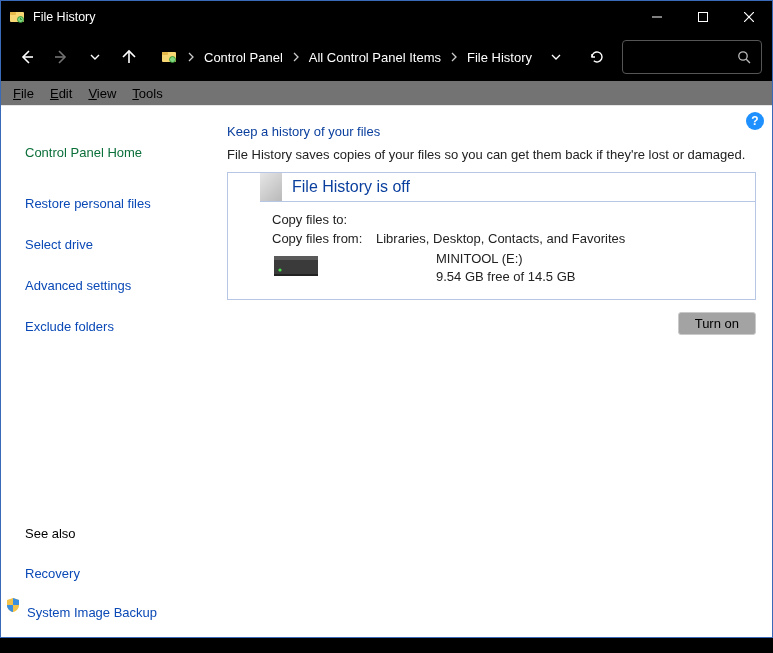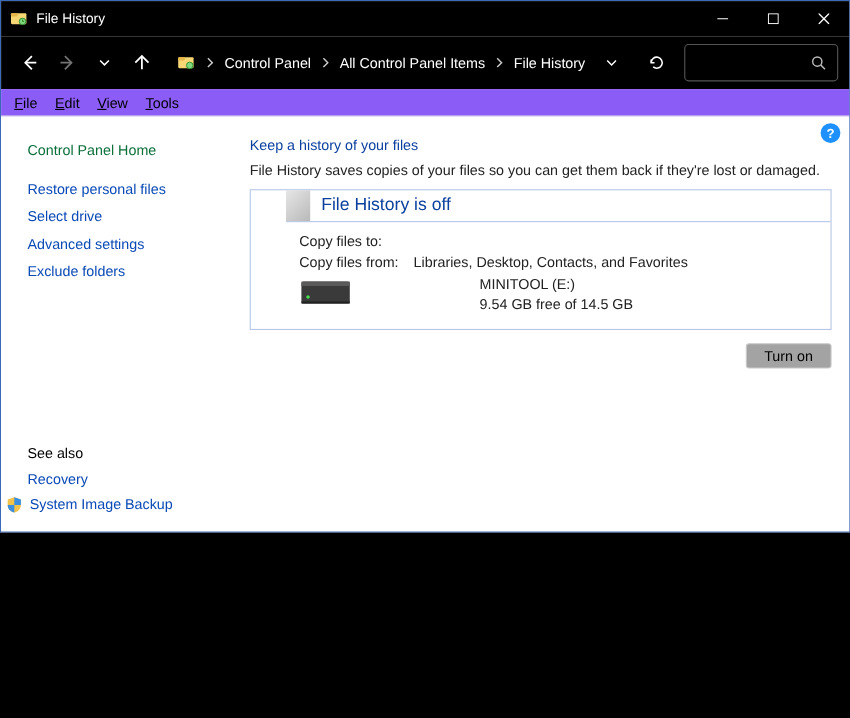--- a/index.html
+++ b/index.html
@@ -1,17 +1,17 @@
 <!DOCTYPE html>
 <html><head>
 <meta charset="utf-8">
 <style>
   * { box-sizing: border-box; margin: 0; padding: 0; }
   html, body { width: 773px; height: 653px; font-family: "Segoe UI", Arial, sans-serif; background: #000; overflow: hidden; }
-  .window { width: 773px; height: 484px; background: #fff; display: flex; flex-direction: column; border: 1px solid #3a6ab7; }
+  .window { width: 773px; height: 638px; background: #fff; display: flex; flex-direction: column; border: 1px solid #3a6ab7; }
 
   
   .titlebar { height: 32px; background: #000; color: #fff; display: flex; align-items: center; }
   .titlebar .icon { width: 16px; height: 16px; margin-left: 8px; display:flex; align-items:center; justify-content:center; }
   .titlebar .title { margin-left: 8px; font-size: 12.5px; flex: 1; }
   .titlectrls { display: flex; }
   .titlectrl { width: 46px; height: 32px; display: flex; align-items: center; justify-content: center; color: #fff; }
 
   
   .navbar { height: 48px; background: #000000; display: flex; align-items: center; padding: 0 10px; gap: 2px; }
@@ -19,28 +19,28 @@
   .navbtn.disabled { opacity: .45; }
   .address { flex: 1; height: 34px; display:flex; align-items:center; margin: 0 6px; color:#fff; font-size:13px; border:1px solid transparent; border-radius:4px; }
   .addr-icon { width:30px; display:flex; align-items:center; justify-content:center; }
   .crumb { padding: 0 6px; display:flex; align-items:center; height:100%; white-space:nowrap; }
   .crumb-sep { width:14px; display:flex; align-items:center; justify-content:center; opacity:.8; }
   .addr-dd { width:30px; display:flex; align-items:center; justify-content:center; margin-left:auto; }
   .refresh { width:34px; height:34px; display:flex; align-items:center; justify-content:center; color:#fff; }
   .searchbox { width:140px; height:34px; border:1px solid #555; border-radius:4px; display:flex; align-items:center; justify-content:flex-end; padding-right:10px; margin-left:6px; }
 
   
-  .menubar { height: 25px; background: #8b5cf6; border-bottom: 1px solid #e6e6e6; display:flex; align-items:center; padding: 0 4px; font-size:13px; }
+  .menubar { height: 25px; background: #737373; border-bottom: 1px solid #e6e6e6; display:flex; align-items:center; padding: 0 4px; font-size:13px; }
   .menuitem { padding: 2px 8px; }
   .menuitem .ul { text-decoration: underline; }
 
   
   .body { flex:1; display:flex; position:relative; background:#fff; }
   .sidebar { width: 210px; padding: 18px 0 14px 24px; display:flex; flex-direction:column; font-size:13px; }
-  .sblink { color: #0a49b6; padding: 5px 0; cursor: default; }
+  .sblink { color: #0a49b6; padding: 5px 0; cursor: default; margin-top: 16px; }
   .sblink.green { color: #0b6f3a; }
   .sb-spacer { flex:1; }
   .sb-sa { color:#000000; padding: 6px 0 4px; }
   .sb-row { display:flex; align-items:center; gap:6px; }
   .shield-icon { width:16px; height:16px; margin-left:-20px; }
 
   .main { flex:1; padding: 18px 16px; position:relative; }
   .h1 { color:#0a3f9e; font-size:13px; font-weight:400; margin-bottom:8px; }
   .sub { color:#222; font-size:13px; margin-bottom:10px; }
 

